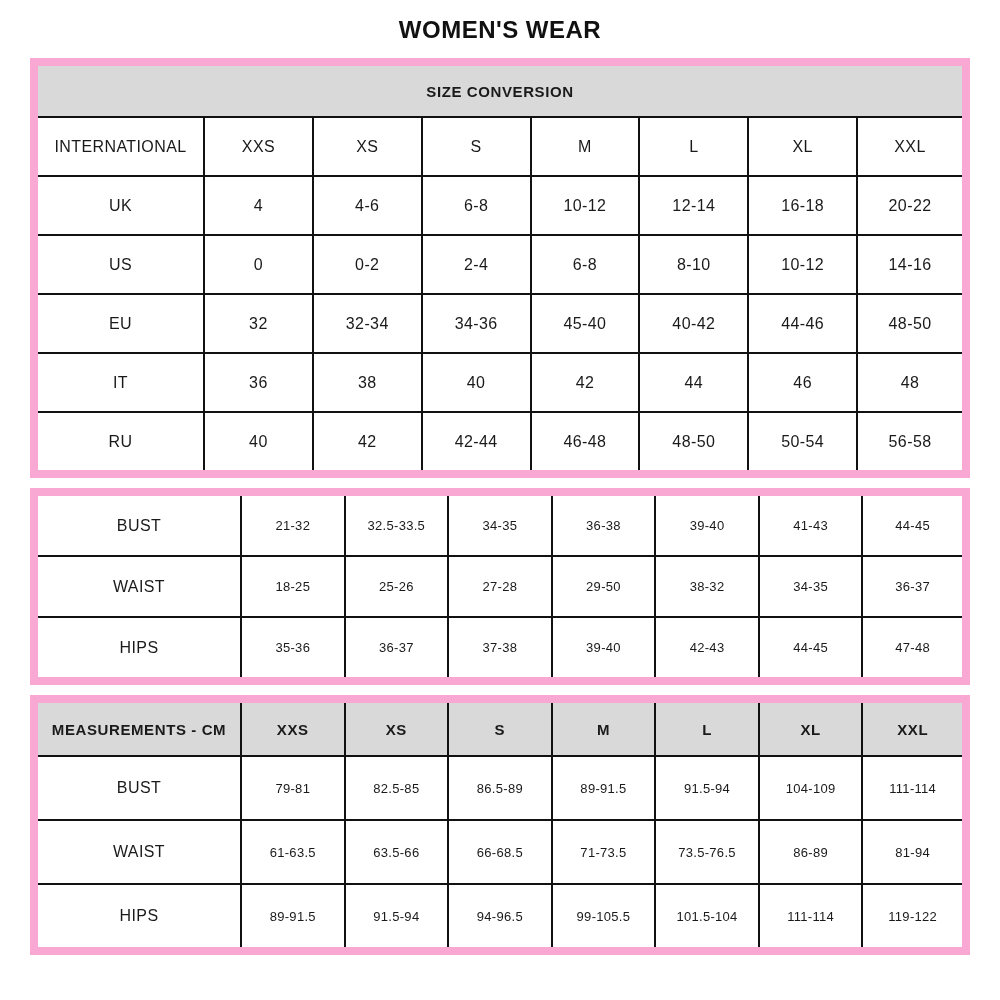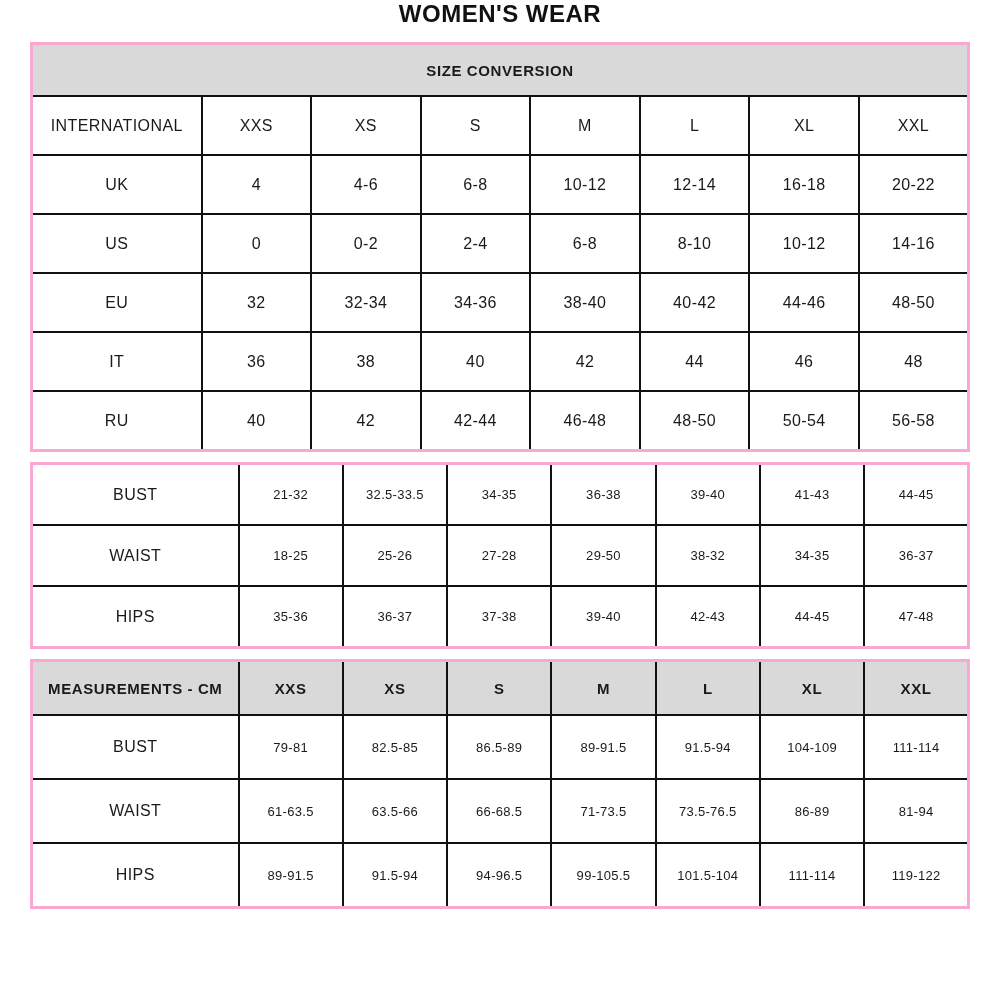--- a/index.html
+++ b/index.html
@@ -3,30 +3,30 @@
 <meta charset="utf-8">
 <style>
   html, body { margin: 0; padding: 0; background: #ffffff; }
   body {
     width: 1000px; height: 1000px; box-sizing: border-box;
     padding: 0 30px;
     font-family: "Liberation Sans", "DejaVu Sans", sans-serif;
     color: #1a1a1a;
   }
   .page-title {
-    margin: 0; padding: 0 0 14px;
+    margin: 0; padding: 16px 0 14px;
     text-align: center;
     font-size: 24px; font-weight: bold; letter-spacing: 0.5px;
     color: #111;
   }
   table {
     width: 100%;
     border-collapse: collapse;
     table-layout: fixed;
-    border: 3px solid #f9a8d4;
+    border: 8px solid #f9a8d4;
     margin-bottom: 10px;
   }
   td {
     border: 2px solid #111;
     text-align: center;
     vertical-align: middle;
     padding: 0 4px;
     overflow: hidden;
     white-space: nowrap;
   }
@@ -92,21 +92,21 @@
         <td>6-8</td>
         <td>8-10</td>
         <td>10-12</td>
         <td>14-16</td>
       </tr>
       <tr class="size-row">
         <td>EU</td>
         <td>32</td>
         <td>32-34</td>
         <td>34-36</td>
-        <td>38-40</td>
+        <td>45-40</td>
         <td>40-42</td>
         <td>44-46</td>
         <td>48-50</td>
       </tr>
       <tr class="size-row">
         <td>IT</td>
         <td>36</td>
         <td>38</td>
         <td>40</td>
         <td>42</td>

